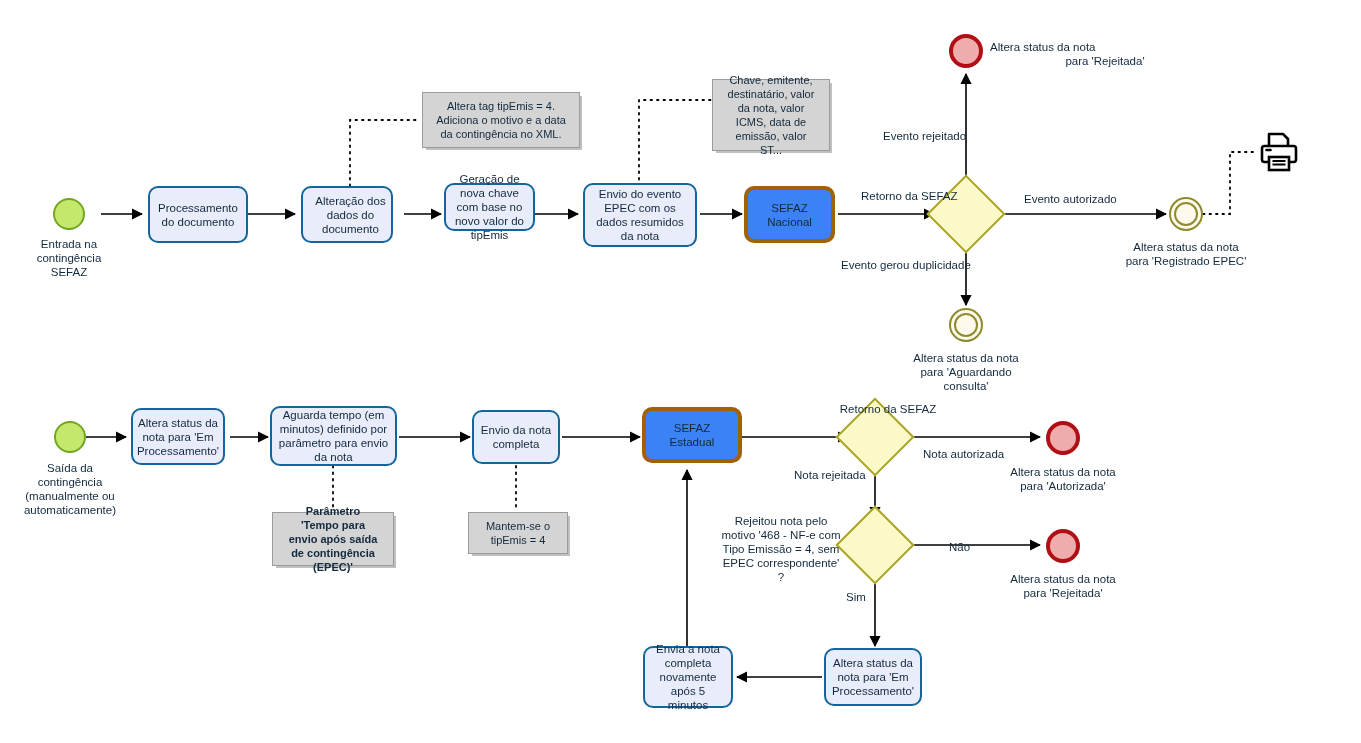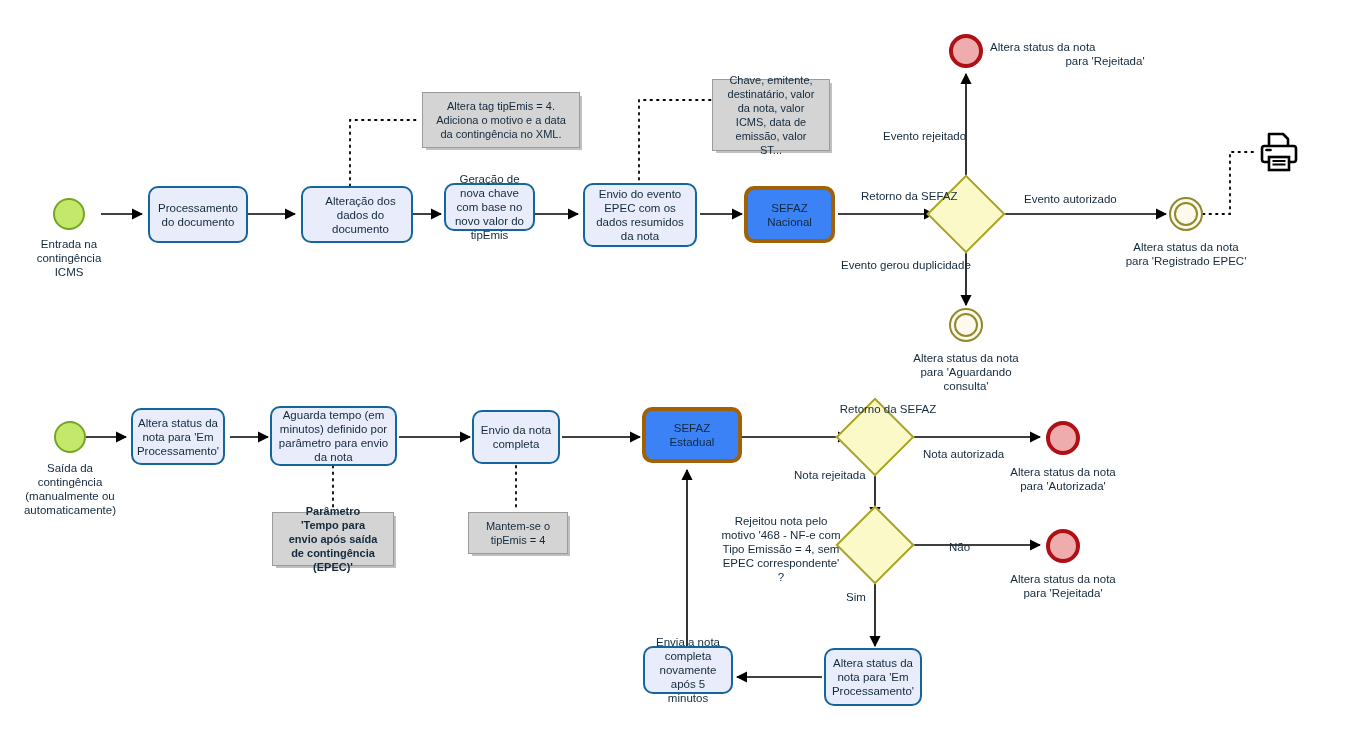--- a/index.html
+++ b/index.html
@@ -181,26 +181,26 @@
     <g stroke="#000" stroke-width="1.8" fill="none" stroke-dasharray="1.5 5" stroke-linecap="round">
       <path d="M 333 466 L 333 510"></path>
       <path d="M 516 466 L 516 510"></path>
     </g>
   </svg>
 
   <div class="node event-start" style="left:53px; top:198px;"></div>
   <div class="node-label" style="left:14px; top:237px; width:110px;">
     <div>Entrada na</div>
     <div>contingência</div>
-    <div>ICMS</div>
+    <div>SEFAZ</div>
   </div>
 
   <div class="node task" style="left:148px; top:186px; width:100px; height:57px;">Processamento do documento</div>
 
-  <div class="node task" style="left:301px; top:186px; width:112px; height:57px;padding-left:12px;">Alteração dos dados do documento</div>
+  <div class="node task" style="left:301px; top:186px; width:92px; height:57px;padding-left:12px;">Alteração dos dados do documento</div>
 
   <div class="node task" style="left:444px; top:183px; width:91px; height:48px;">Geração de nova chave com base no novo valor do tipEmis</div>
 
   <div class="node task" style="left:583px; top:183px; width:114px; height:64px;">Envio do evento EPEC com os dados resumidos da nota</div>
 
   <div class="node task external" style="left:744px; top:186px; width:91px; height:57px;">SEFAZ Nacional</div>
 
   <div class="node gateway" style="left:938px; top:186px;"></div>
   <div class="edge-label" style="left:861px; top:189px;">Retorno da SEFAZ</div>
 
@@ -282,17 +282,17 @@
     <div>Altera status da nota</div>
     <div>para 'Autorizada'</div>
   </div>
 
   <div class="node event-end" style="left:1046px; top:529px;"></div>
   <div class="node-label" style="left:988px; top:572px; width:150px;">
     <div>Altera status da nota</div>
     <div>para 'Rejeitada'</div>
   </div>
 
-  <div class="node task" style="left:643px; top:646px; width:90px; height:48px;">Envia a nota completa novamente após 5 minutos</div>
+  <div class="node task" style="left:643px; top:646px; width:90px; height:62px;">Envia a nota completa novamente após 5 minutos</div>
 
   <div class="node task" style="left:824px; top:648px; width:98px; height:58px;">Altera status da nota para 'Em Processamento'</div>
 
 </div>
 
 </body></html>

